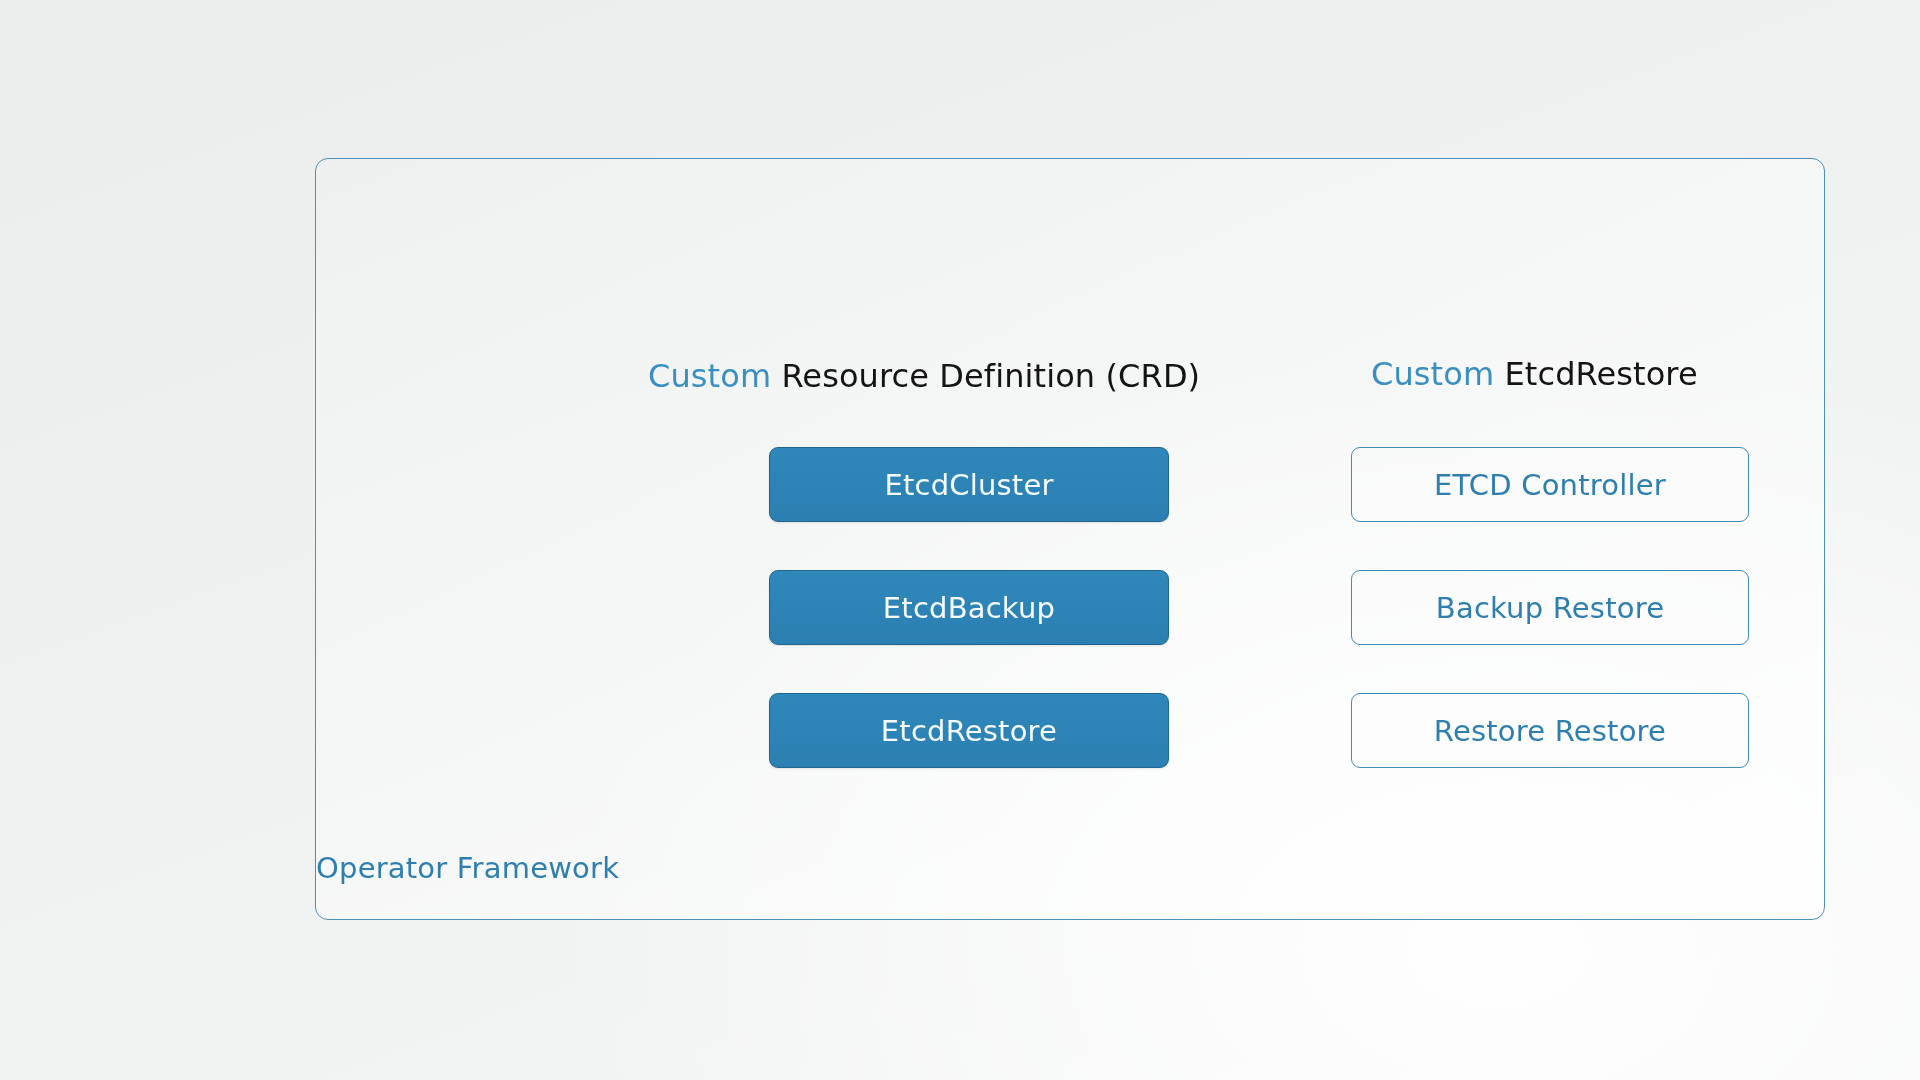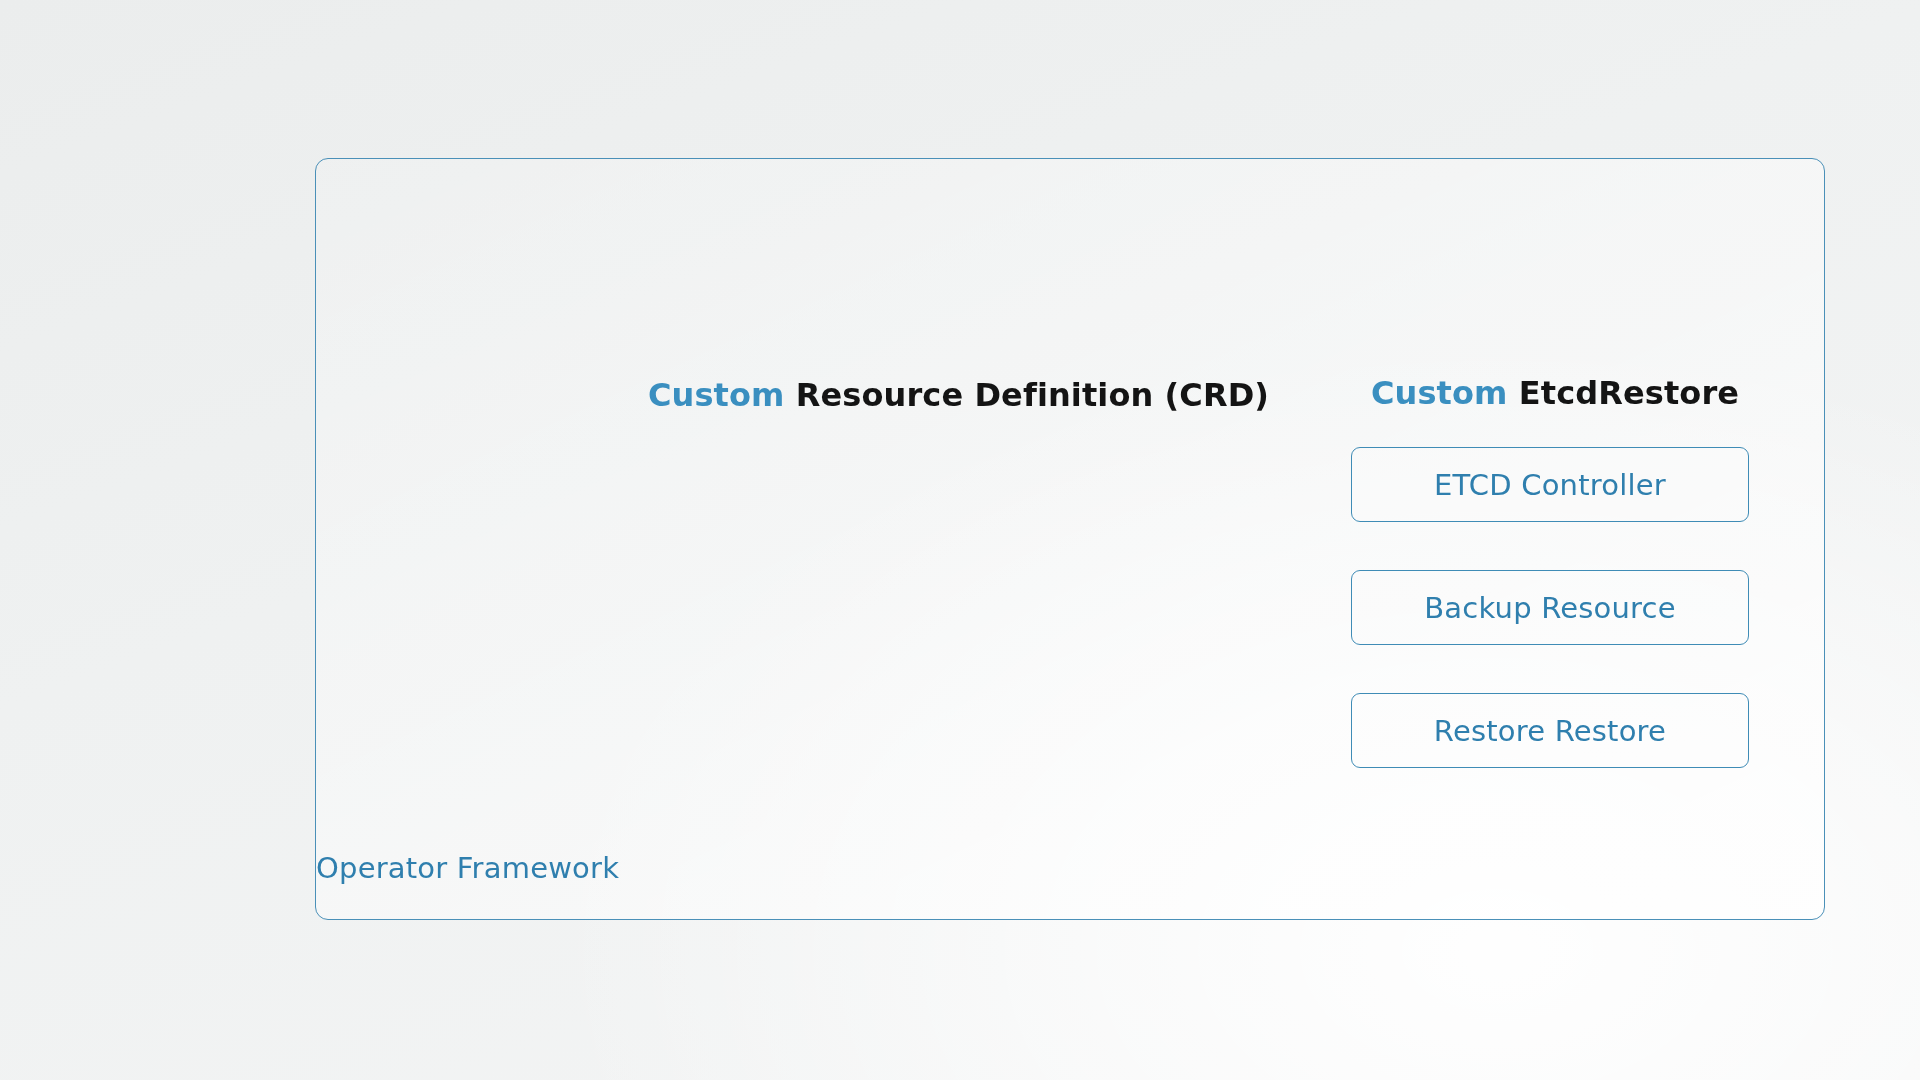--- a/index.html
+++ b/index.html
@@ -29,25 +29,24 @@
     box-sizing: border-box;
     border: 1.6px solid #4a90b8;
     border-radius: 13px;
     background: linear-gradient(155deg, rgba(255,255,255,0.10) 0%, rgba(255,255,255,0.42) 55%, rgba(255,255,255,0.70) 100%);
   }
 
   
   .col-heading {
     position: absolute;
     font-size: 32px;
-    font-weight: 700;
+    font-weight: 400;
     color: #141414;
     white-space: nowrap;
     letter-spacing: 0.1px;
-    margin-top: 19px;
   }
   .col-heading .accent {
     color: #3a8fc0;
   }
 
   #heading-crd {
     left: 332px;
     top: 198px;
   }
   #heading-controller {
@@ -111,27 +110,38 @@
 <div class="framework-box">
 
   <div class="col-heading" id="heading-crd">
     <span class="accent">Custom</span><span> Resource Definition (CRD)</span>
   </div>
 
   <div class="col-heading" id="heading-controller">
     <span class="accent">Custom</span><span> EtcdRestore</span>
   </div>
 
+  <div class="col" id="col-crd">
+    <div class="card filled">
+      <span>EtcdCluster</span>
+    </div>
+    <div class="card filled">
+      <span>EtcdBackup</span>
+    </div>
+    <div class="card filled">
+      <span>EtcdRestore</span>
+    </div>
+  </div>
 
   <div class="col" id="col-controller">
     <div class="card outlined">
       <span>ETCD Controller</span>
     </div>
     <div class="card outlined">
-      <span>Backup Resource</span>
+      <span>Backup Restore</span>
     </div>
     <div class="card outlined">
       <span>Restore Restore</span>
     </div>
   </div>
 
   <div id="framework-caption">Operator Framework</div>
 
 </div>
 

